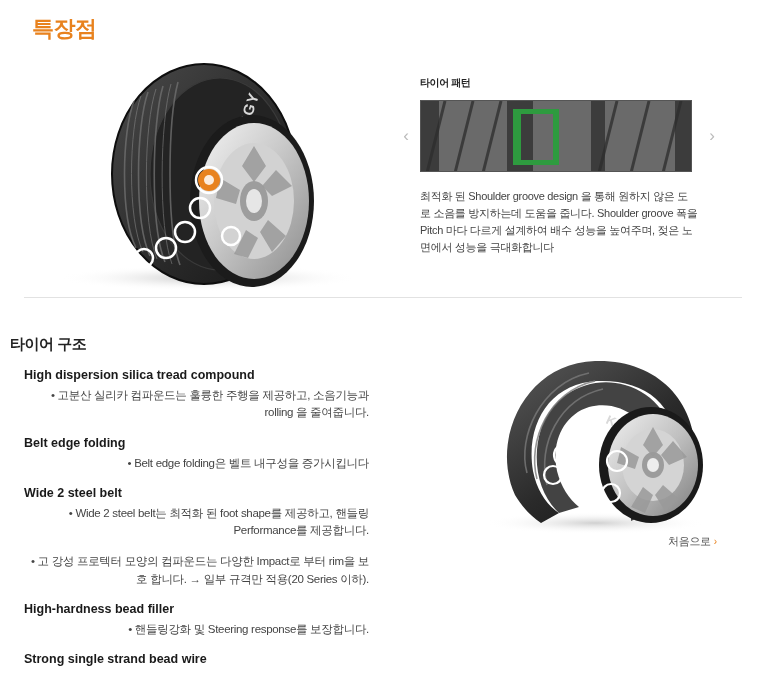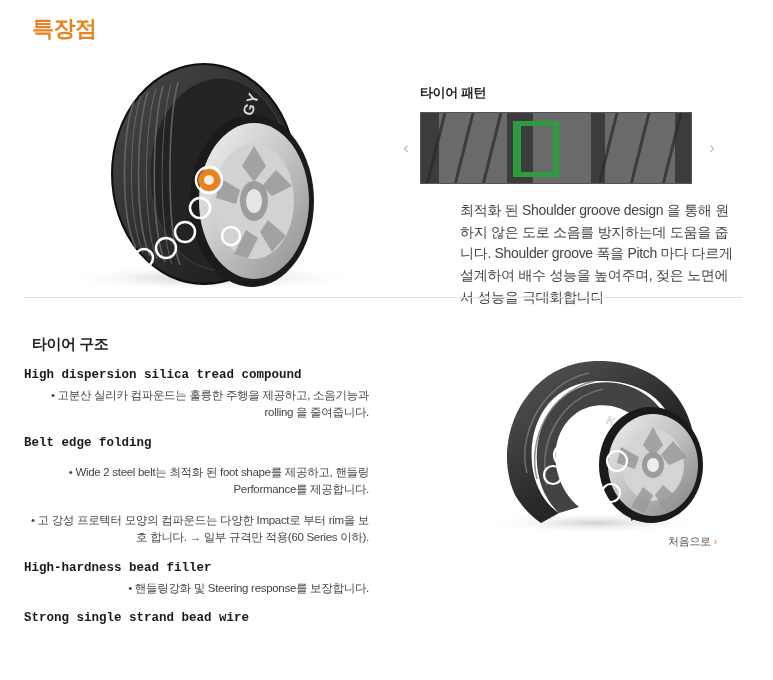--- a/index.html
+++ b/index.html
@@ -50,26 +50,25 @@
     display: block;
   }
 
   .pattern-block {
     position: absolute;
     left: 420px;
     top: 20px;
     width: 330px;
   }
   .pattern-heading {
-    font-size: 13px;
+    font-size: 10px;
     font-weight: bold;
     color: #222;
     margin-bottom: 10px;
     letter-spacing: -0.4px;
-    margin-top: 8px;
   }
   .carousel {
     position: relative;
     width: 330px;
     height: 80px;
   }
   .carousel-img {
     position: absolute;
     left: 0px;
     top: 0px;
@@ -96,60 +95,58 @@
   .arrow-next { left: 284px; }
 
   .pattern-subtitle {
     margin-top: 16px;
     font-size: 13px;
     font-weight: bold;
     color: #222;
   }
   .pattern-desc {
     margin-top: 8px;
-    font-size: 14px;
+    font-size: 11px;
     line-height: 1.55;
     color: #444;
     width: 278px;
     letter-spacing: -0.3px;
-    margin-left: 40px;
   }
 
   .divider {
     position: absolute;
     left: 24px;
     top: 297px;
     width: 718px;
     height: 1px;
     background: #e2e2e2;
   }
 
   
   .struct-title {
     position: absolute;
-    left: 32px;
+    left: 10px;
     top: 335px;
     font-size: 15px;
     font-weight: bold;
     color: #222;
     letter-spacing: -0.5px;
   }
   .struct-list {
     position: absolute;
     left: 24px;
     top: 368px;
     width: 345px;
   }
   .struct-item { margin-bottom: 14px; }
   .struct-item h4 {
     margin: 0 0 5px 0;
     font-size: 12.5px;
     font-weight: bold;
     color: #1a1a1a;
-    font-family: Liberation Mono, monospace;
   }
   .struct-item p {
     margin: 0;
     font-size: 11.5px;
     line-height: 1.5;
     color: #444;
     letter-spacing: -0.3px;
     text-align: right;
   }
 
@@ -302,26 +299,28 @@
 
   <div class="struct-title">타이어 구조</div>
 
   <div class="struct-list">
     <div class="struct-item">
       <h4>High dispersion silica tread compound</h4>
       <p>• 고분산 실리카 컴파운드는 훌륭한 주행을 제공하고, 소음기능과 rolling 을 줄여줍니다.</p>
     </div>
     <div class="struct-item">
       <h4>Belt edge folding</h4>
-    </div>
-    <div class="struct-item">
+      <p>• Belt edge folding은 벨트 내구성을 증가시킵니다</p>
+    </div>
+    <div class="struct-item">
+      <h4>Wide 2 steel belt</h4>
       <p>• Wide 2 steel belt는 최적화 된 foot shape를 제공하고, 핸들링 Performance를 제공합니다.</p>
     </div>
     <div class="struct-item">
-      <p>• 고 강성 프로텍터 모양의 컴파운드는 다양한 Impact로 부터 rim을 보호 합니다. → 일부 규격만 적용(60 Series 이하).</p>
+      <p>• 고 강성 프로텍터 모양의 컴파운드는 다양한 Impact로 부터 rim을 보호 합니다. → 일부 규격만 적용(20 Series 이하).</p>
     </div>
     <div class="struct-item">
       <h4>High-hardness bead filler</h4>
       <p>• 핸들링강화 및 Steering response를 보장합니다.</p>
     </div>
     <div class="struct-item">
       <h4>Strong single strand bead wire</h4>
 
     </div>
   </div>

